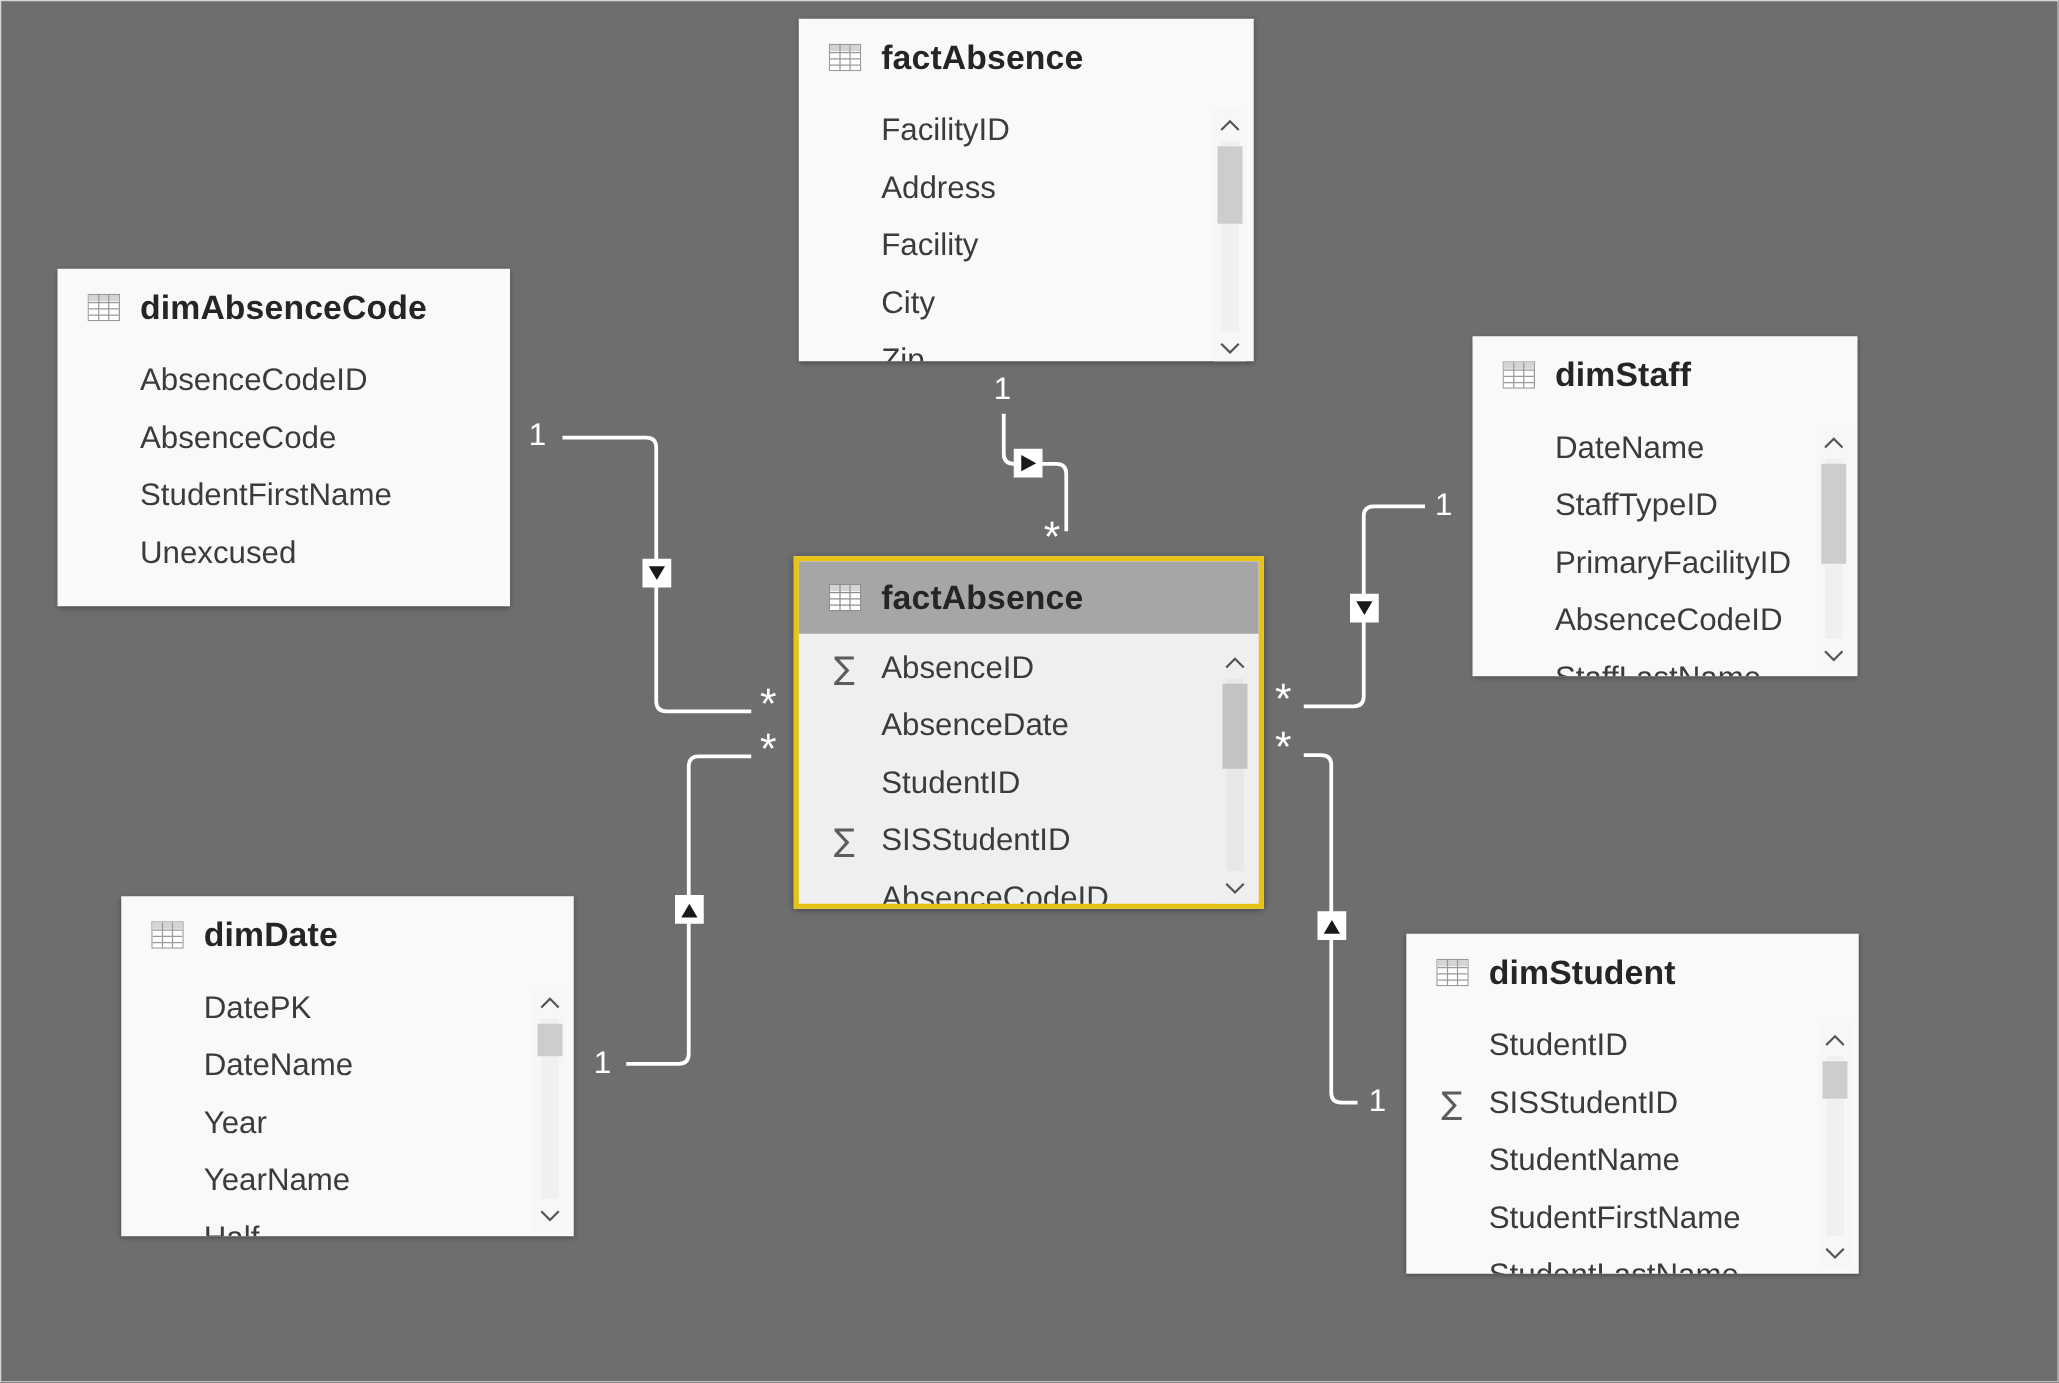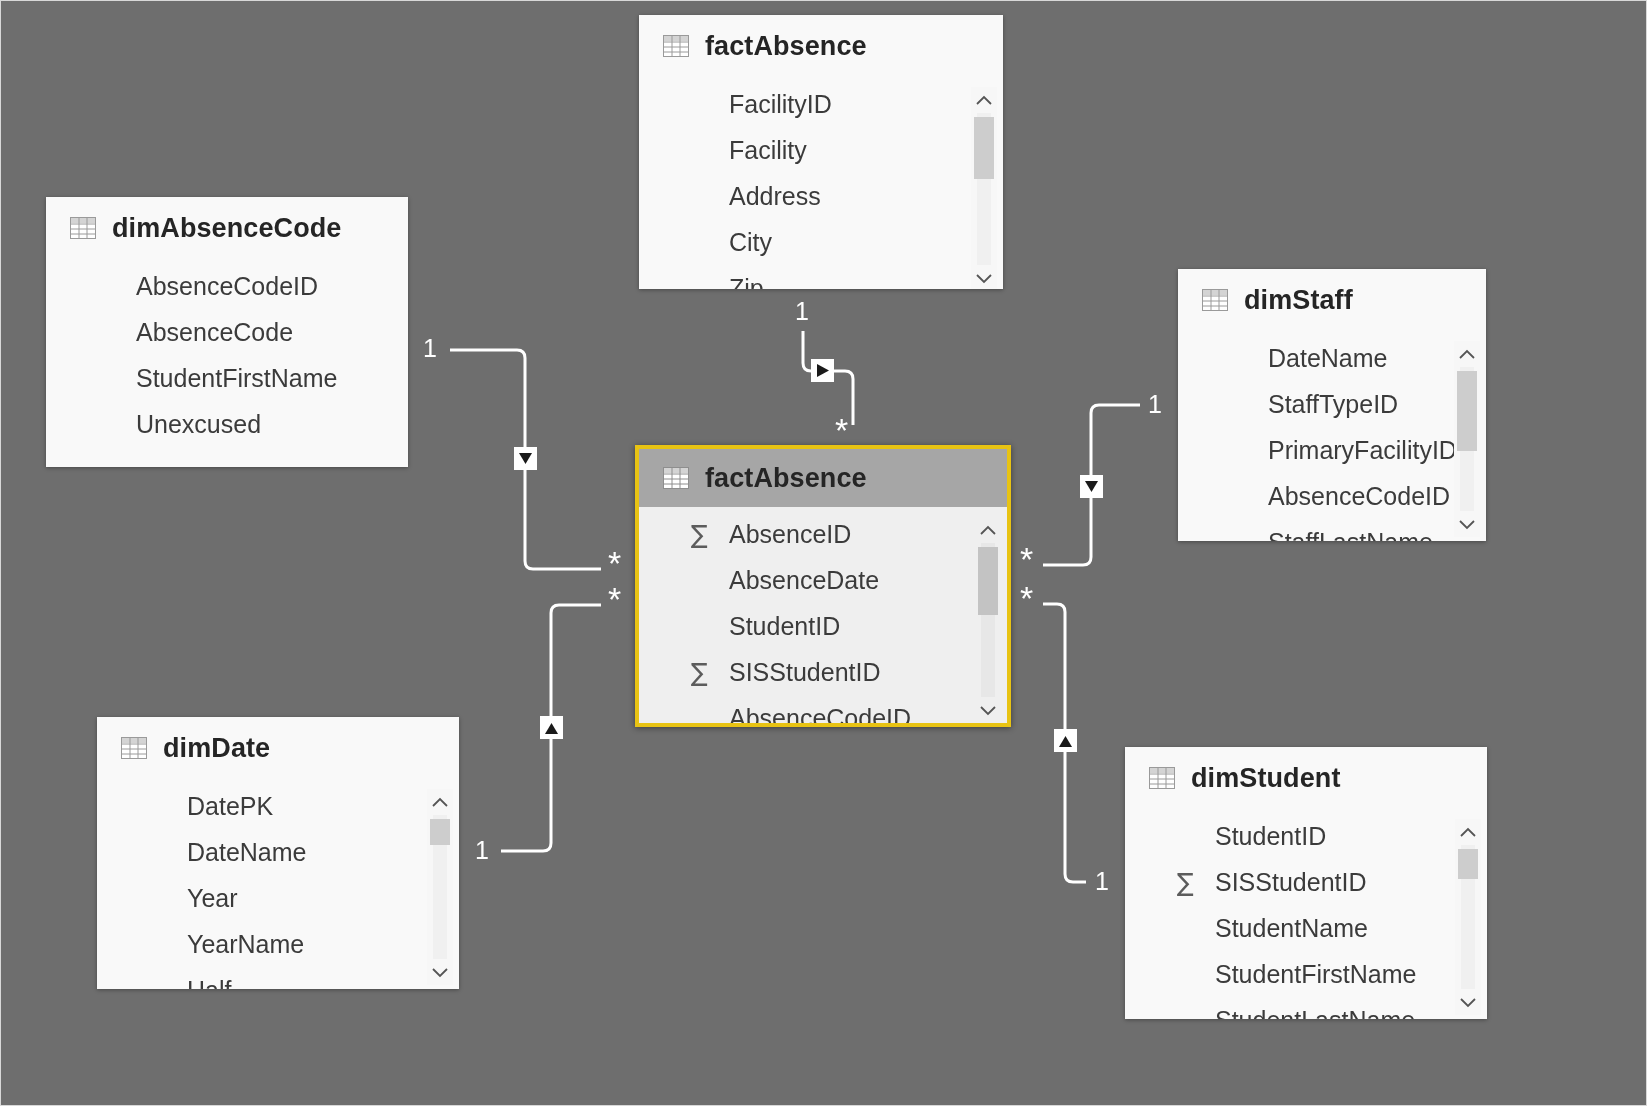--- a/index.html
+++ b/index.html
@@ -52,21 +52,20 @@
   .card-title{
     font-size:27px;
     font-weight:bold;
     color:#252525;
     letter-spacing:.1px;
     white-space:nowrap;
   }
   .field-list{
     position:relative;
     padding-top:4px;
-    padding-left:24px;
   }
   .field{
     height:46px;
     display:flex;
     align-items:center;
     padding-left:66px;
     box-sizing:border-box;
     position:relative;
   }
   .field .sigma{
@@ -183,24 +182,24 @@
         <rect x="1" y="1" width="24" height="5" fill="#d4d4d4"></rect>
         <path d="M9 1 V21 M17 1 V21 M1 7 H25 M1 12 H25 M1 17 H25" stroke="#9a9a9a" stroke-width="1" fill="none"></path>
       </svg>
       <span class="card-title">factAbsence</span>
     </div>
     <div class="field-list">
       <div class="field">
         <span class="fname">FacilityID</span>
       </div>
       <div class="field">
+        <span class="fname">Address</span>
+      </div>
+      <div class="field">
         <span class="fname">Facility</span>
-      </div>
-      <div class="field">
-        <span class="fname">Address</span>
       </div>
       <div class="field">
         <span class="fname">City</span>
       </div>
       <div class="field">
         <span class="fname">Zip</span>
       </div>
     </div>
     <div class="vscroll" style="top:72px;bottom:6px;height:204px;right:6px;">
       <div class="track" style="top:26px;bottom:26px;"></div>
@@ -211,21 +210,21 @@
           </svg>
       </div>
       <div class="arrow">
         <svg width="16" height="11" viewBox="0 0 16 11">
             <path d="M1 2 L8 9 L15 2" fill="none" stroke="#555" stroke-width="1.8"></path>
           </svg>
       </div>
     </div>
   </div>
 
-  <div class="card" style="left:45px;top:196px;width:362px;height:270px;">
+  <div class="card" style="left:45px;top:214px;width:362px;height:270px;">
     <div class="card-header">
       <svg class="tbl-icon" viewBox="0 0 26 22">
         <rect x="0.5" y="0.5" width="25" height="21" fill="#ffffff" stroke="#9a9a9a"></rect>
         <rect x="1" y="1" width="24" height="5" fill="#d4d4d4"></rect>
         <path d="M9 1 V21 M17 1 V21 M1 7 H25 M1 12 H25 M1 17 H25" stroke="#9a9a9a" stroke-width="1" fill="none"></path>
       </svg>
       <span class="card-title">dimAbsenceCode</span>
     </div>
     <div class="field-list">
       <div class="field">

